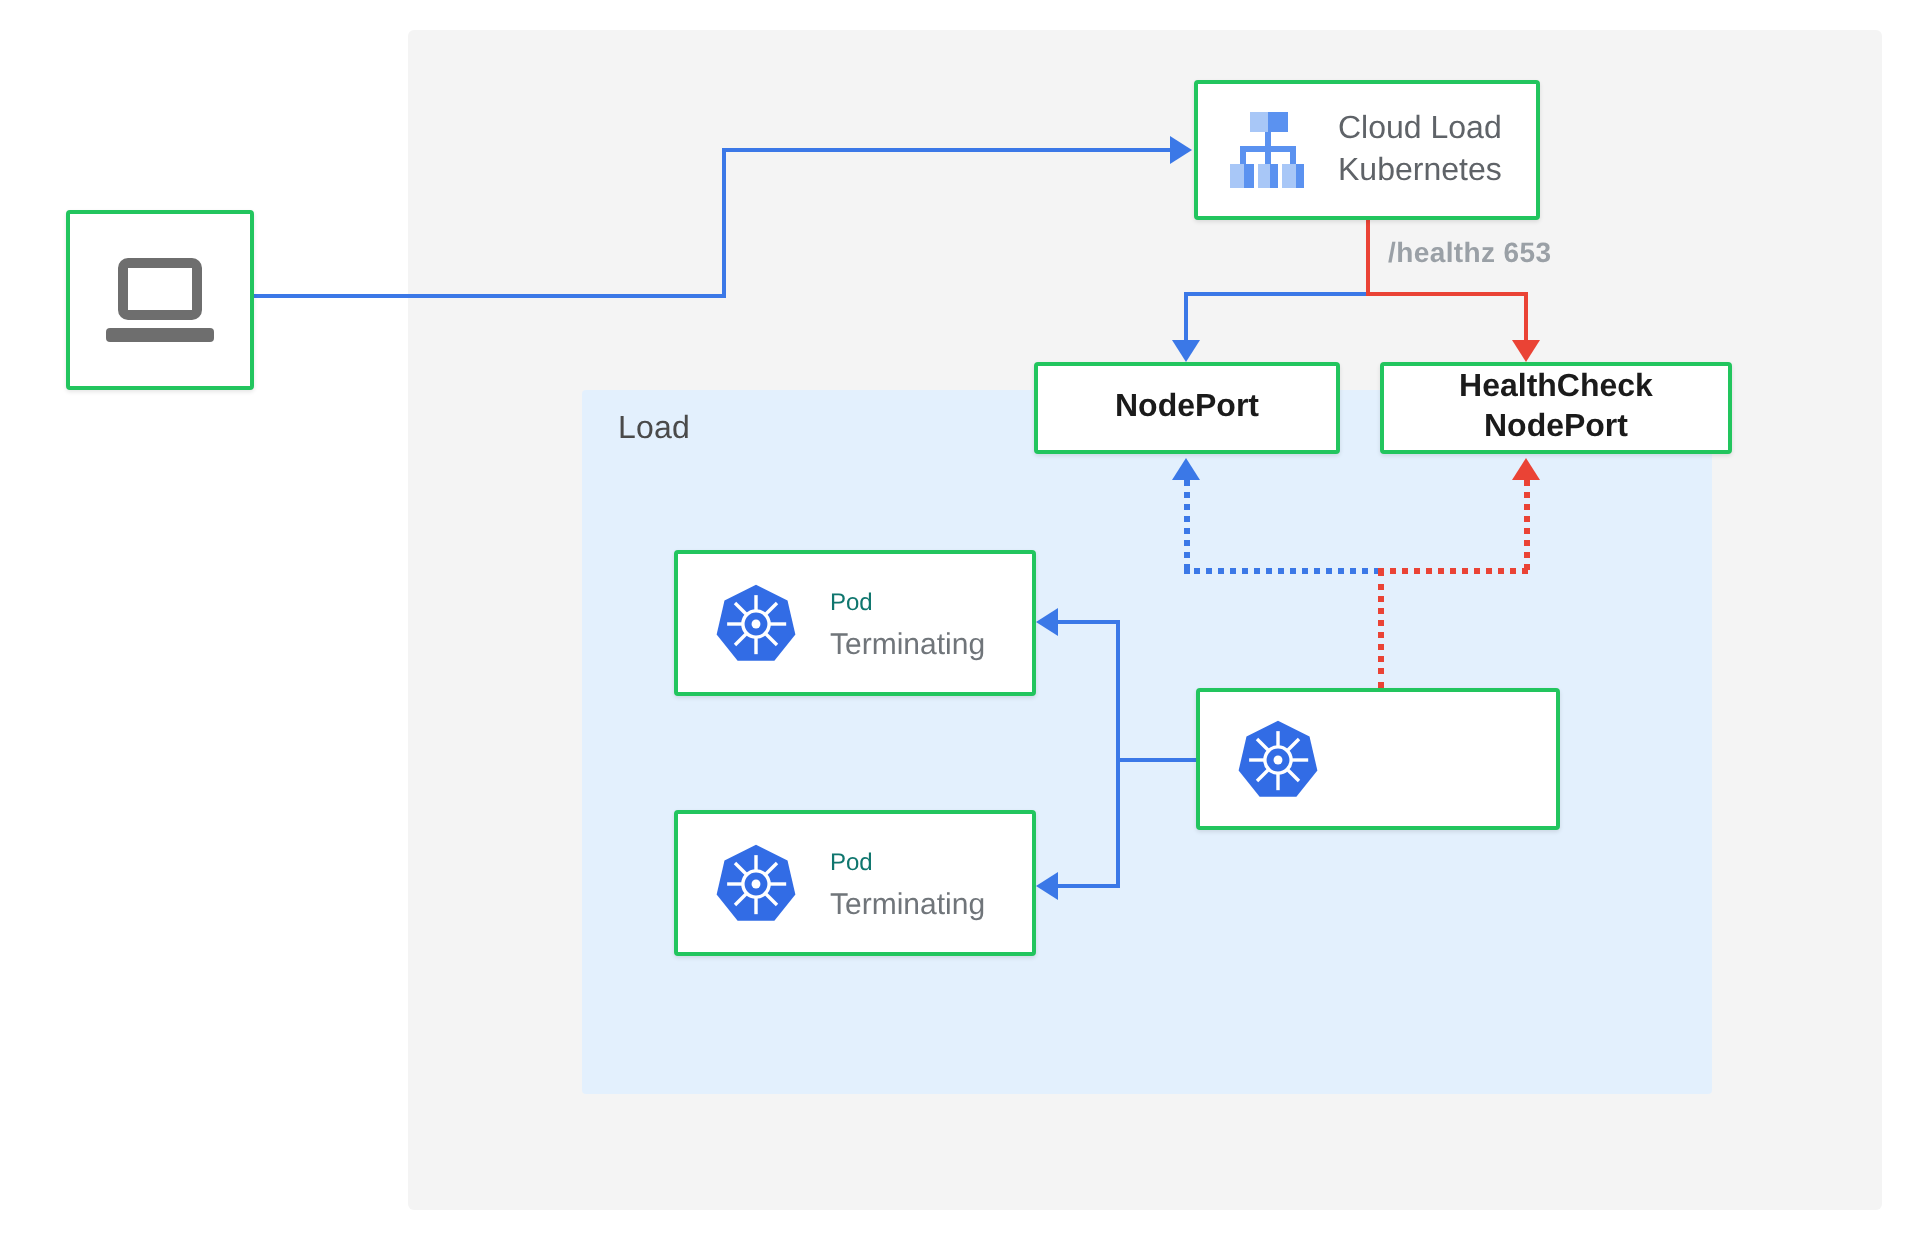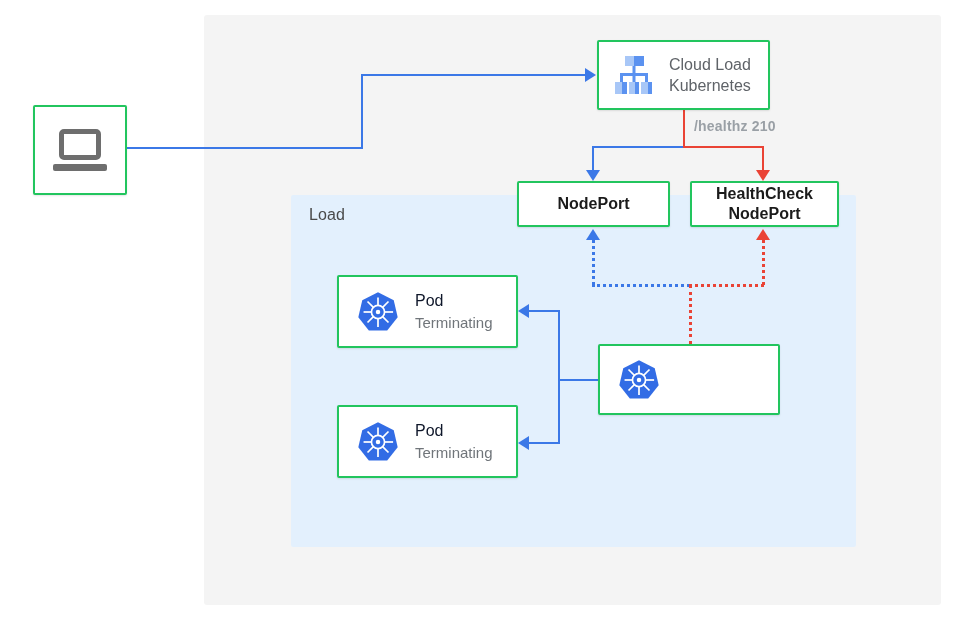--- a/index.html
+++ b/index.html
@@ -99,31 +99,31 @@
   
   .port-box {
     display: flex; align-items: center; justify-content: center;
     text-align: center;
     font-weight: bold;
     color: #1b1b1b;
     font-size: 16px;
     line-height: 20px;
   }
   .nodeport-box { left: 517px; top: 181px; width: 153px; height: 46px; }
-  .hcnodeport-box { left: 690px; top: 181px; width: 149px; height: 46px; }
+  .hcnodeport-box { left: 690px; top: 181px; width: 176px; height: 46px; }
 
   
   .k8s-card { display: flex; align-items: center; }
   .pod-1 { left: 337px; top: 275px; width: 181px; height: 73px; }
   .pod-2 { left: 337px; top: 405px; width: 181px; height: 73px; }
   .kube-proxy-card { left: 598px; top: 344px; width: 182px; height: 71px; }
 
   .k8s-icon { width: 42px; height: 42px; margin-left: 18px; flex: none; }
   .k8s-text { margin-left: 16px; }
-  .k8s-title { font-size: 16px; color: #0f172a; line-height: 20px; }
+  .k8s-title { font-size: 12px; color: #0f766e; line-height: 20px; }
   .k8s-sub { font-size: 15px; color: #70757a; line-height: 20px; margin-top: 2px; }
 
   
   .line { position: absolute; }
   .h-line { height: 2px; }
   .v-line { width: 2px; }
   .blue { background: #3b78e7; }
   .red  { background: #ea4335; }
 
   .arrow { position: absolute; width: 0; height: 0; }
@@ -172,21 +172,21 @@
   <div class="line v-line red" style="left:683px; top:110px; height:37px;"></div>
 
   <div class="line h-line blue" style="left:592px; top:146px; width:92px;"></div>
   <div class="line v-line blue" style="left:592px; top:146px; height:26px;"></div>
   <div class="arrow arrow-down-blue" style="left:586px; top:170px;"></div>
 
   <div class="line h-line red" style="left:683px; top:146px; width:80px;"></div>
   <div class="line v-line red" style="left:762px; top:146px; height:26px;"></div>
   <div class="arrow arrow-down-red" style="left:756px; top:170px;"></div>
 
-  <div class="healthz-label">/healthz 210</div>
+  <div class="healthz-label">/healthz 653</div>
 
   <div class="dot-v dot-red" style="left:689px; top:285px; height:59px;"></div>
   <div class="dot-h dot-blue" style="left:592px; top:284px; width:98px;"></div>
   <div class="dot-v dot-blue" style="left:592px; top:240px; height:45px;"></div>
   <div class="arrow arrow-up-blue" style="left:586px; top:229px;"></div>
 
   <div class="dot-h dot-red" style="left:689px; top:284px; width:75px;"></div>
   <div class="dot-v dot-red" style="left:762px; top:240px; height:45px;"></div>
   <div class="arrow arrow-up-red" style="left:756px; top:229px;"></div>
 

